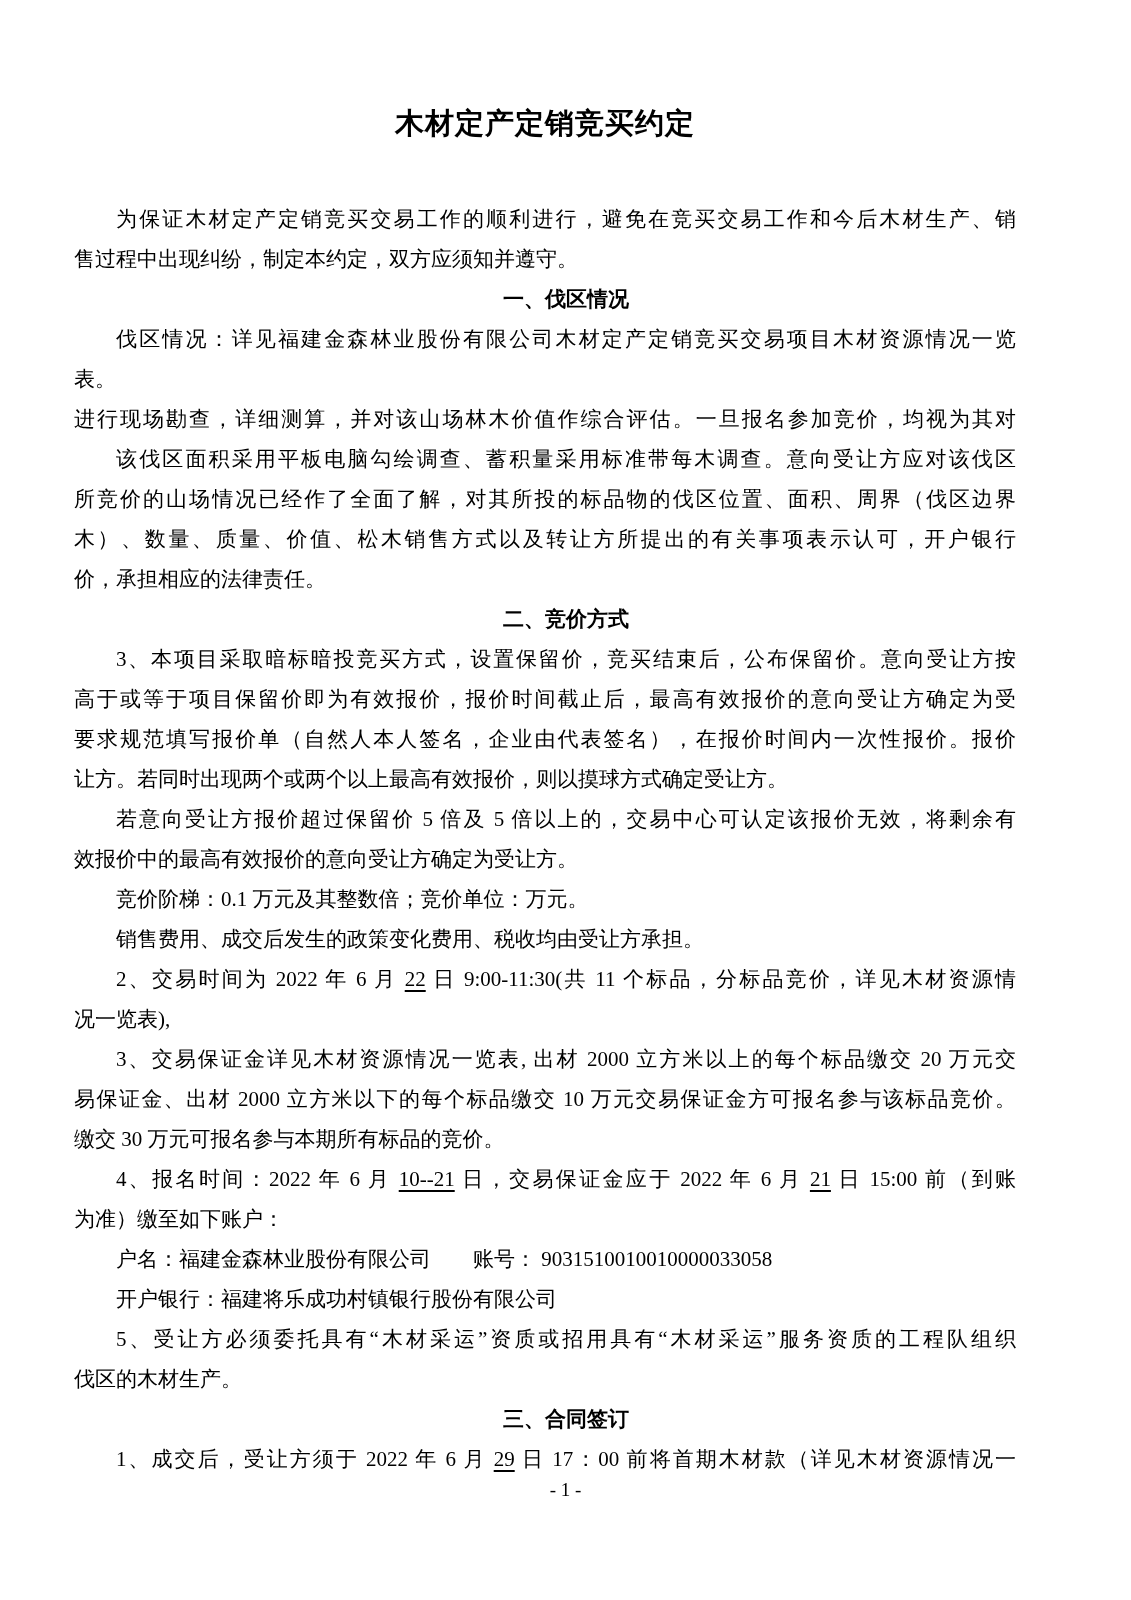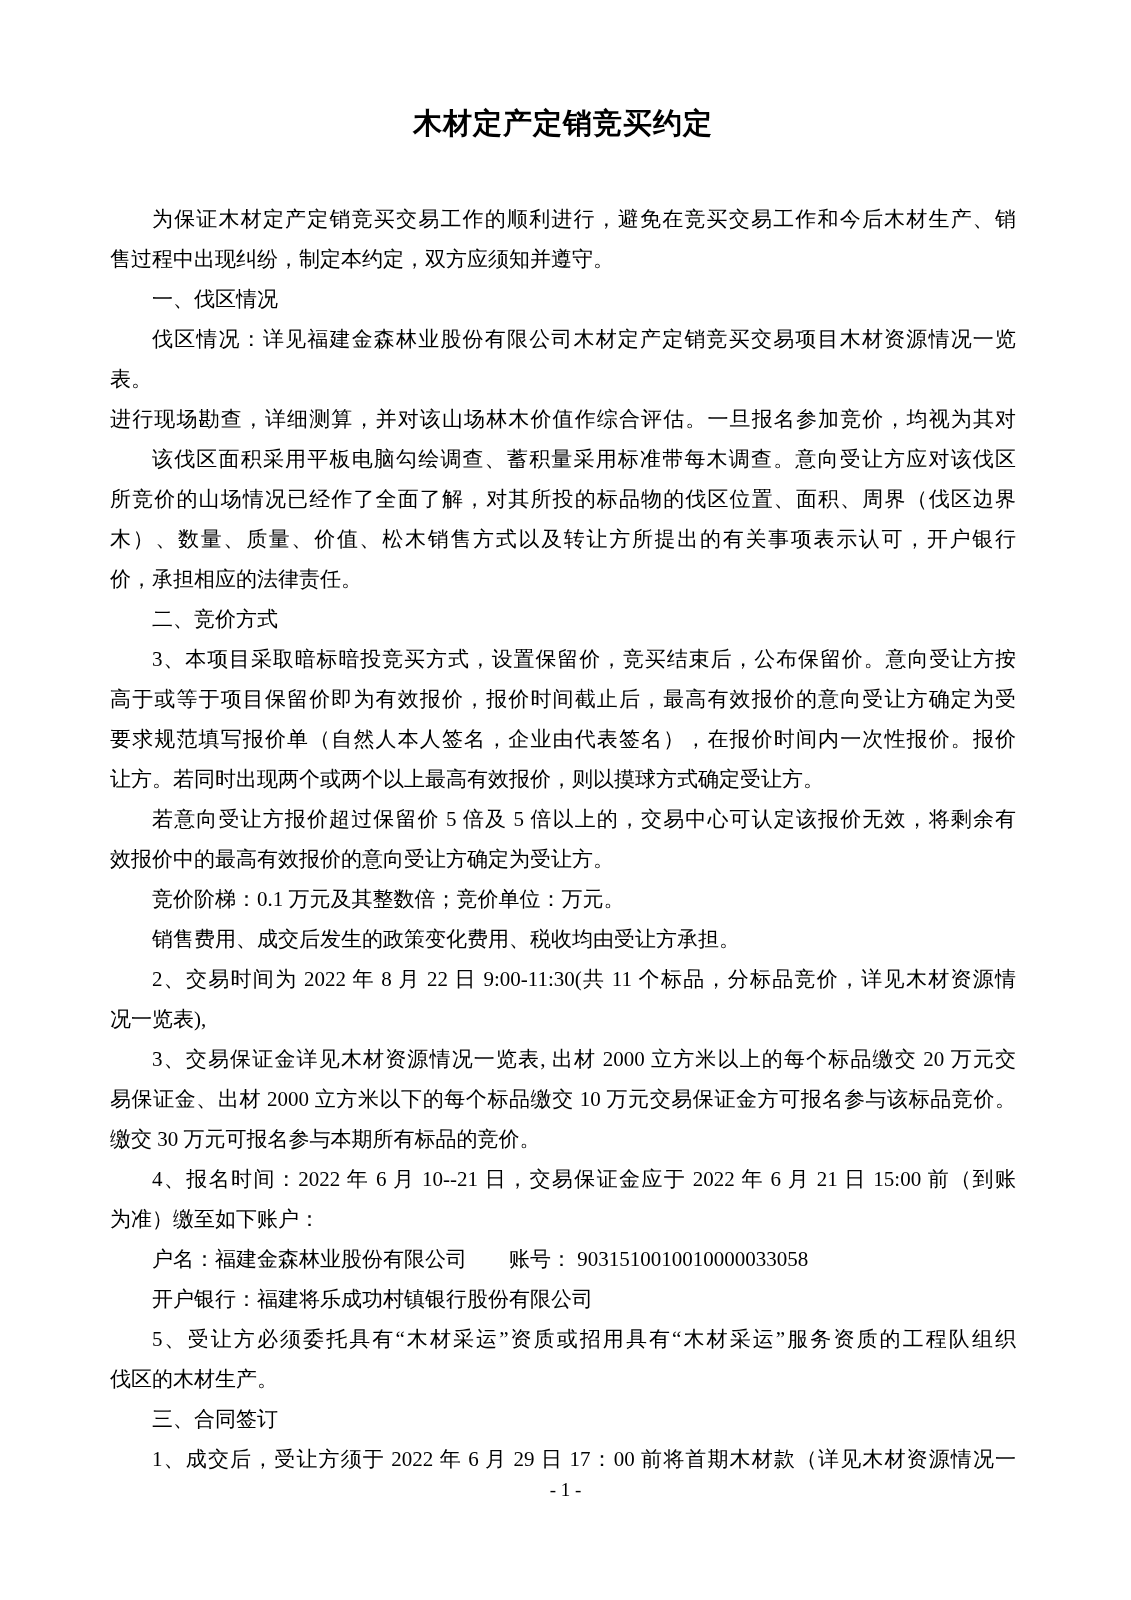--- a/index.html
+++ b/index.html
@@ -7,47 +7,48 @@
     background: #ffffff;
     font-family: "Liberation Serif", "DejaVu Serif", serif;
     color: #000000;
   }
   .page {
     position: relative;
     width: 1131px;
     height: 1600px;
     background: #ffffff;
     box-sizing: border-box;
-    padding: 102px 115px 0 110px;
+    padding: 102px 115px 0 74px;
     overflow: hidden;
   }
   .doc-title {
     text-align: center;
     font-size: 29px;
     font-weight: bold;
     line-height: 42px;
     letter-spacing: 1px;
   }
   .doc-body {
     margin-top: 55px;
   }
   .line {
     font-size: 21px;
     line-height: 40px;
     height: 40px;
     overflow: hidden;
     white-space: normal;
   }
-  .line.heading { font-weight: normal; }
+  .line.heading { font-weight: bold; text-align: center; }
   .line.ind { padding-left: 42px; }
   .line.fill {
     text-align: justify;
     text-align-last: justify;
   }
   .u {
+    text-decoration: underline;
     text-underline-offset: 4px;
   }
   .page-footer {
     position: absolute;
     top: 1478px;
     left: 0;
     width: 100%;
     text-align: center;
     font-size: 19px;
     line-height: 24px;
@@ -72,21 +73,21 @@
       <div class="line"><span>价，承担相应的法律责任。</span></div>
       <div class="line heading ind"><span>二、竞价方式</span></div>
       <div class="line ind fill"><span>3、本项目采取暗标暗投竞买方式，设置保留价，竞买结束后，公布保留价。意向受让方按</span></div>
       <div class="line fill"><span>高于或等于项目保留价即为有效报价，报价时间截止后，最高有效报价的意向受让方确定为受</span></div>
       <div class="line fill"><span>要求规范填写报价单（自然人本人签名，企业由代表签名），在报价时间内一次性报价。报价</span></div>
       <div class="line"><span>让方。若同时出现两个或两个以上最高有效报价，则以摸球方式确定受让方。</span></div>
       <div class="line ind fill"><span>若意向受让方报价超过保留价 5 倍及 5 倍以上的，交易中心可认定该报价无效，将剩余有</span></div>
       <div class="line"><span>效报价中的最高有效报价的意向受让方确定为受让方。</span></div>
       <div class="line ind"><span>竞价阶梯：0.1 万元及其整数倍；竞价单位：万元。</span></div>
       <div class="line ind"><span>销售费用、成交后发生的政策变化费用、税收均由受让方承担。</span></div>
-      <div class="line ind fill"><span>2、交易时间为 2022 年 8 月 </span><span class="u">22</span><span> 日 9:00-11:30(共 11 个标品，分标品竞价，详见木材资源情</span></div>
+      <div class="line ind fill"><span>2、交易时间为 2022 年 6 月 </span><span class="u">22</span><span> 日 9:00-11:30(共 11 个标品，分标品竞价，详见木材资源情</span></div>
       <div class="line"><span>况一览表),</span></div>
       <div class="line ind fill"><span>3、交易保证金详见木材资源情况一览表, 出材 2000 立方米以上的每个标品缴交 20 万元交</span></div>
       <div class="line fill"><span>易保证金、出材 2000 立方米以下的每个标品缴交 10 万元交易保证金方可报名参与该标品竞价。</span></div>
       <div class="line"><span>缴交 30 万元可报名参与本期所有标品的竞价。</span></div>
       <div class="line ind fill"><span>4、报名时间：2022 年 6 月 </span><span class="u">10--21</span><span> 日，交易保证金应于 2022 年 6 月 </span><span class="u">21</span><span> 日 15:00 前（到账</span></div>
       <div class="line"><span>为准）缴至如下账户：</span></div>
       <div class="line ind"><span>户名：福建金森林业股份有限公司　　账号： 9031510010010000033058</span></div>
       <div class="line ind"><span>开户银行：福建将乐成功村镇银行股份有限公司</span></div>
       <div class="line ind fill"><span>5、受让方必须委托具有“木材采运”资质或招用具有“木材采运”服务资质的工程队组织</span></div>
       <div class="line"><span>伐区的木材生产。</span></div>

